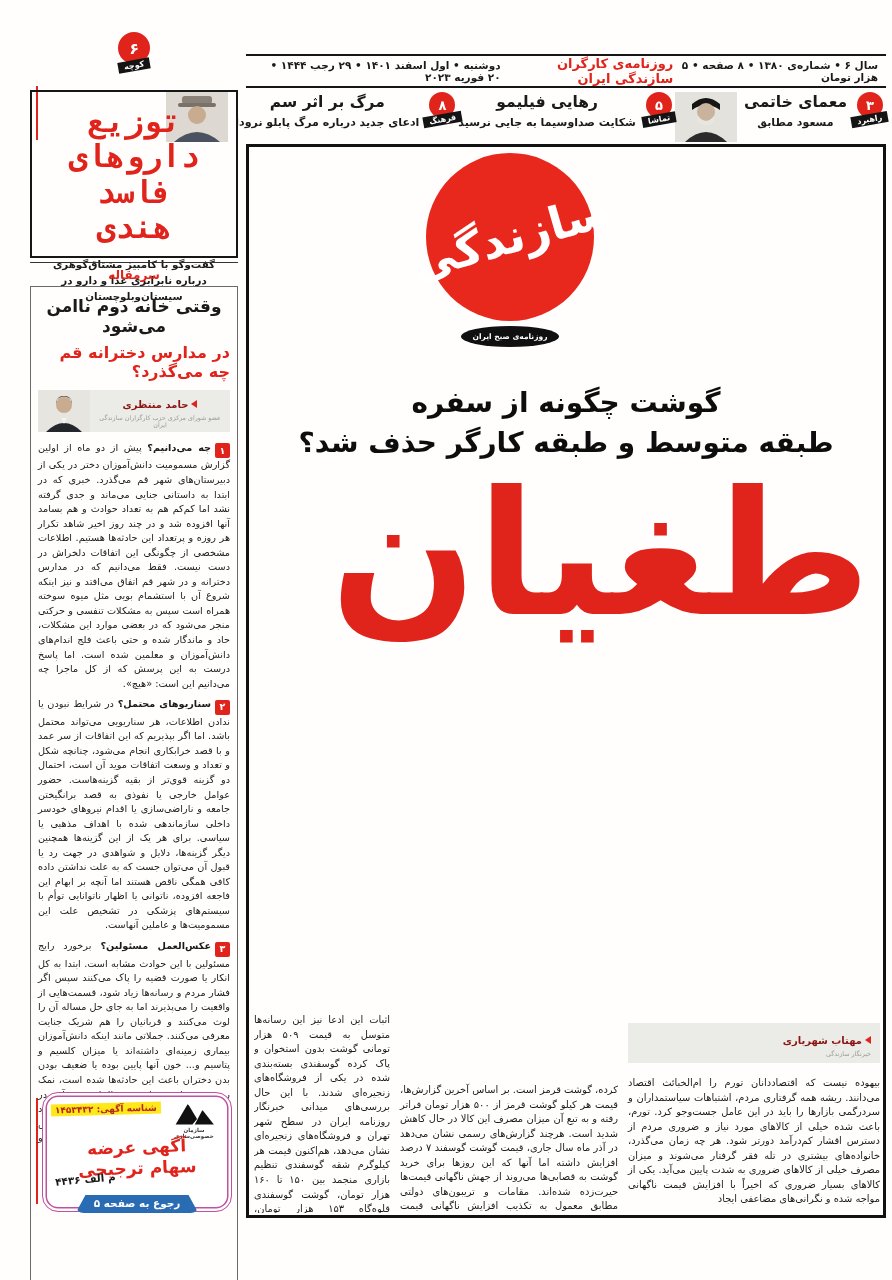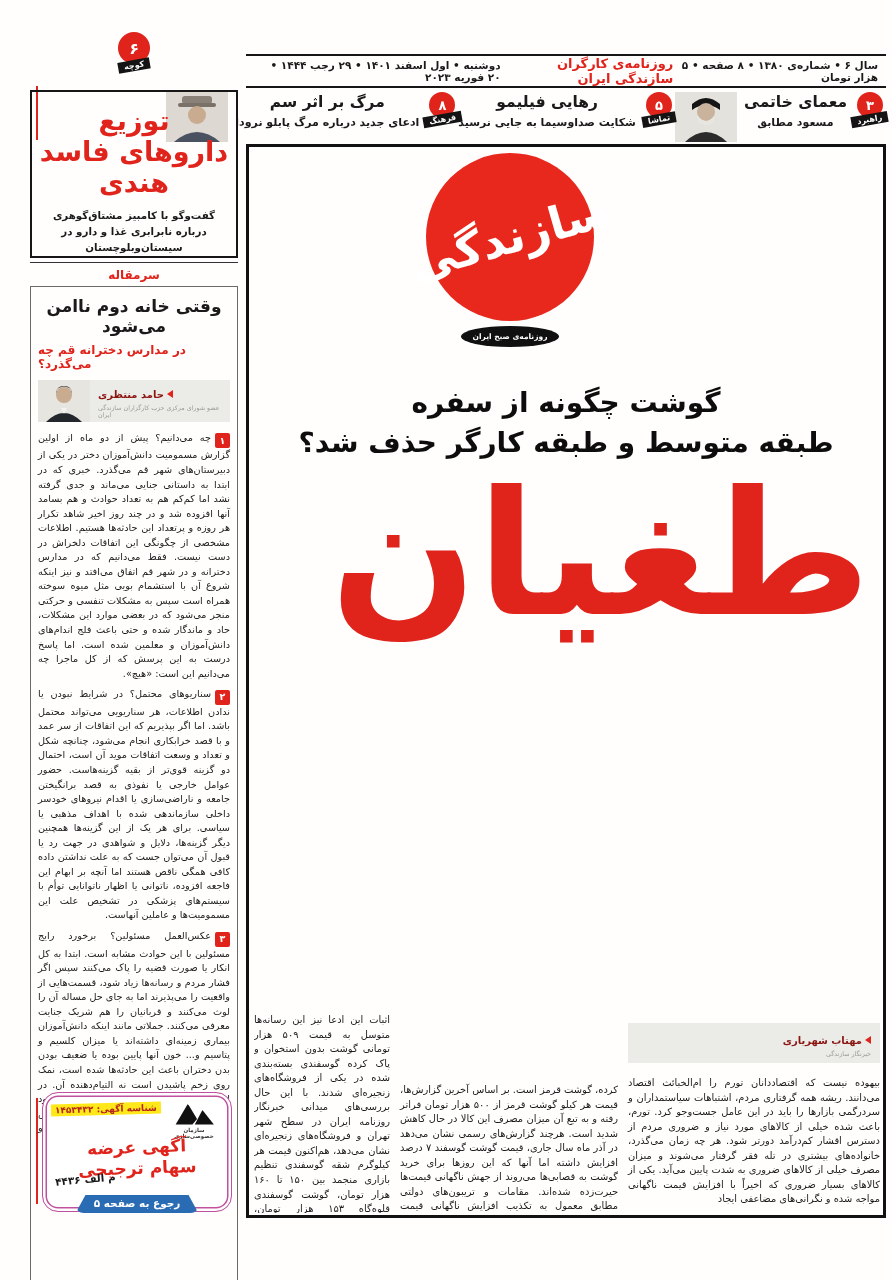--- a/index.html
+++ b/index.html
@@ -32,43 +32,43 @@
   .tphoto{width:62px;height:50px;flex:0 0 62px;background:#dcdad4;overflow:hidden;}
   .tphoto svg{display:block;width:100%;height:100%;}
 
   
   .kiosk-badge{position:absolute;left:116px;top:32px;width:36px;display:flex;
     flex-direction:column;align-items:center;}
   .kcircle{width:32px;height:32px;border-radius:50%;background:#e0241c;color:#fff;
     font-weight:bold;font-size:16px;display:flex;align-items:center;justify-content:center;}
   .kiosk-box{position:absolute;left:30px;top:90px;width:208px;height:168px;
     border:2px solid #161616;box-sizing:border-box;text-align:center;padding-top:14px;}
-  .kiosk-title{color:#e0241c;font-size:27px;font-weight:bold;line-height:1.14;}
+  .kiosk-title{color:#e0241c;font-size:31px;font-weight:bold;line-height:1.14;font-family:Liberation Mono, monospace;}
   .kiosk-sub{font-size:10.3px;font-weight:bold;margin-top:10px;padding:0 12px;line-height:1.55;}
 
   
   .editorial{position:absolute;left:30px;top:262px;width:208px;border-top:1.5px solid #333;}
   .ed-label{color:#e0241c;font-size:12px;font-weight:bold;text-align:center;padding:5px 0 4px;}
   .ed-box{border:1px solid #6a6a6a;box-sizing:border-box;padding:9px 7px 8px;height:1031px;overflow:hidden;}
   .ed-title{font-size:17px;font-weight:bold;text-align:center;line-height:1.2;}
-  .ed-sub{color:#e0241c;font-size:12px;font-weight:bold;text-align:left;margin-top:6px;}
+  .ed-sub{color:#e0241c;font-size:16px;font-weight:bold;text-align:right;margin-top:6px;}
   .author-card{margin-top:9px;background:#ebebe7;display:flex;align-items:center;height:42px;overflow:hidden;}
-  .author-meta{flex:1;padding:0 8px;text-align:left;}
+  .author-meta{flex:1;padding:0 8px;text-align:center;}
   .marker{display:inline-block;width:0;height:0;border-top:4px solid transparent;
     border-bottom:4px solid transparent;border-right:6px solid #e0241c;margin-left:3px;}
   .author-name{font-size:10px;font-weight:bold;color:#8a1410;display:inline-block;}
   .author-role{font-size:6.3px;color:#9a9a96;margin-top:2px;}
   .author-photo{width:52px;height:42px;flex:0 0 52px;background:#d9d7d1;}
   .author-photo svg{display:block;width:100%;height:100%;}
   .ed-body{margin-top:9px;font-size:9.7px;line-height:1.5;text-align:justify;}
   .ed-body p{margin:0 0 6px;}
   .num-sq{display:inline-flex;width:15px;height:15px;background:#e0241c;color:#fff;
     font-size:9.5px;font-weight:bold;align-items:center;justify-content:center;
     margin-left:4px;vertical-align:-3px;border-radius:2px;}
-  .lead{font-weight:normal;}
+  .lead{font-weight:bold;}
 
   
   .ad-box{position:absolute;left:42px;top:1092px;width:190px;height:120px;
     border:1.5px solid #c0519f;border-radius:16px;box-sizing:border-box;background:#fff;
     box-shadow:inset 0 0 0 2.5px #fff, inset 0 0 0 4px #c0519f;}
   .ad-id{position:absolute;left:8px;top:10px;background:#ffe81a;color:#b5231c;
     font-size:9px;font-weight:bold;padding:1px 4px;transform:rotate(-1.5deg);white-space:nowrap;}
   .ad-logo{position:absolute;right:10px;top:7px;width:54px;text-align:center;}
   .ad-logo svg{display:block;margin:0 auto;}
   .ad-org{font-size:5.5px;font-weight:bold;color:#333;margin-top:1px;}

